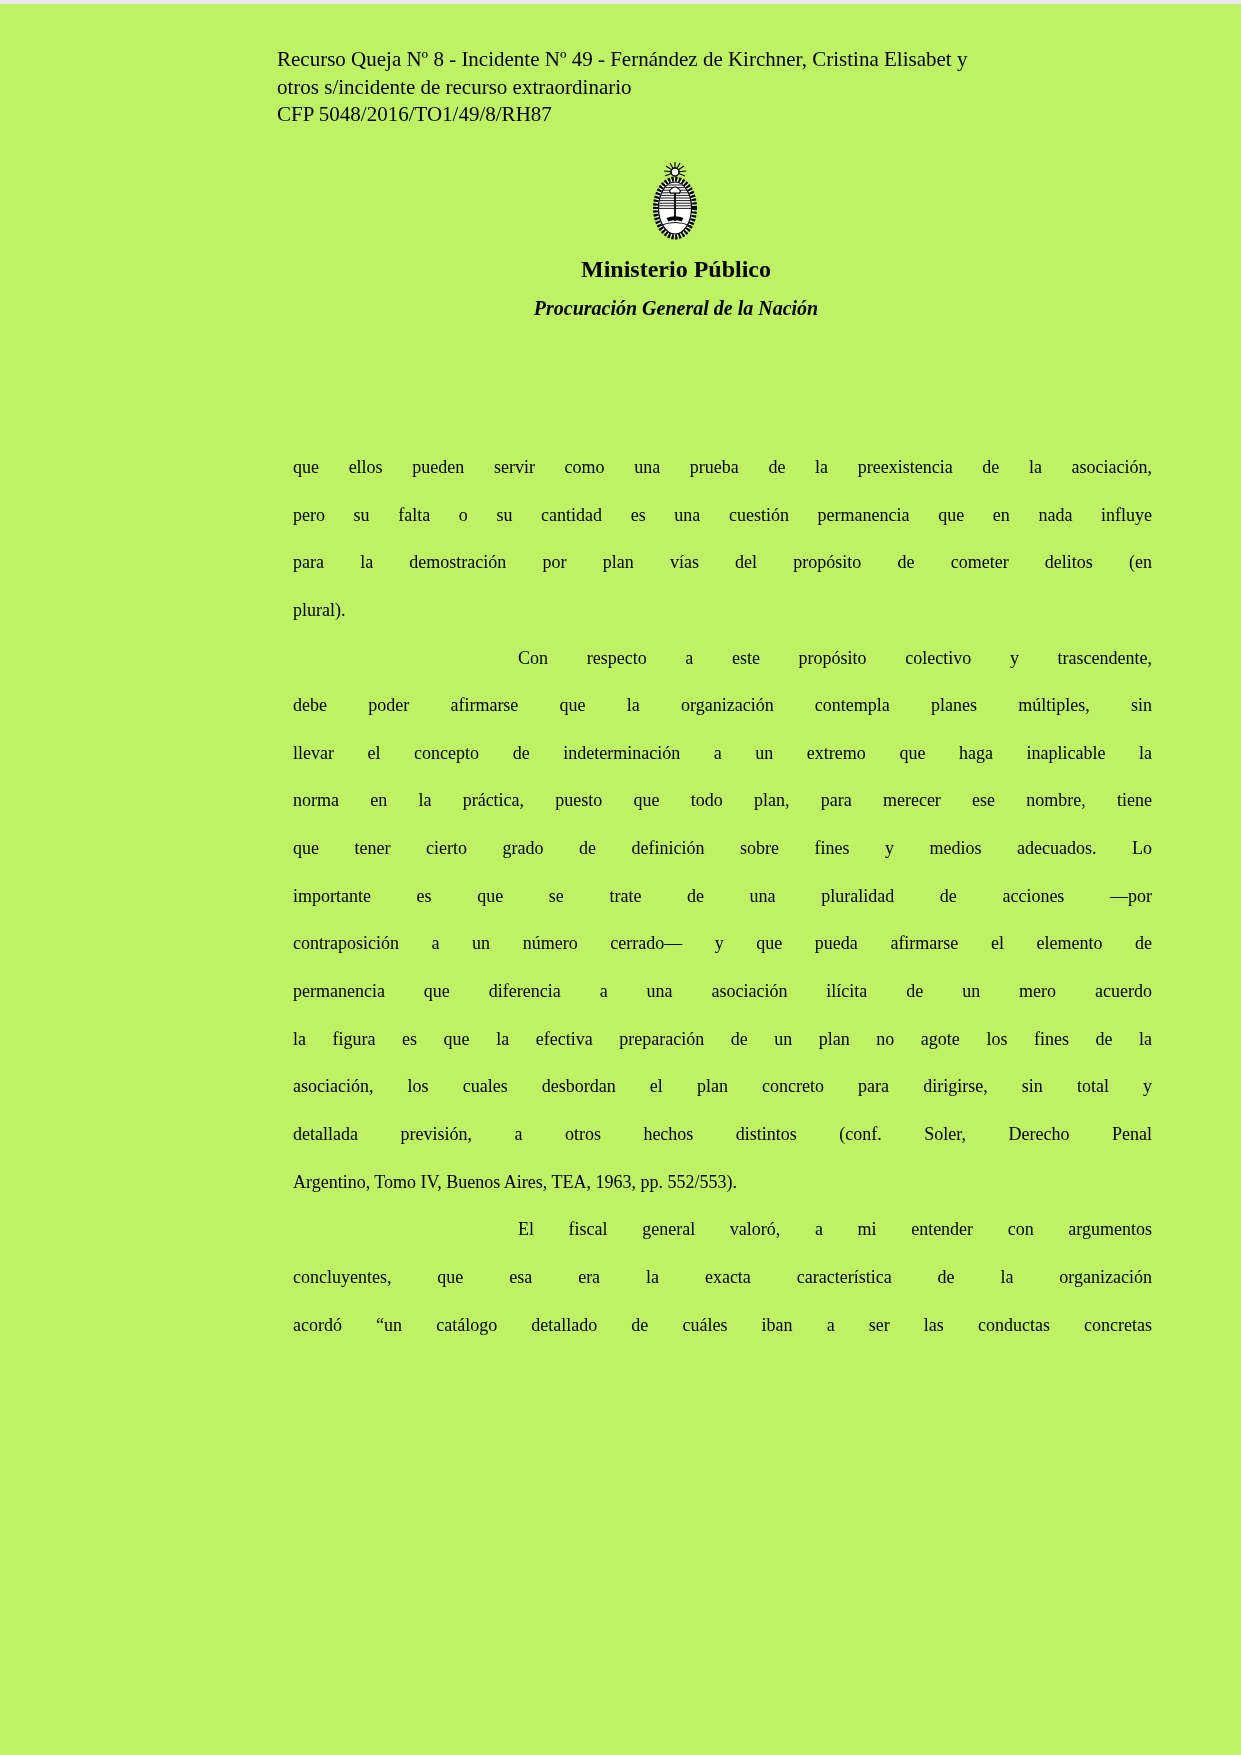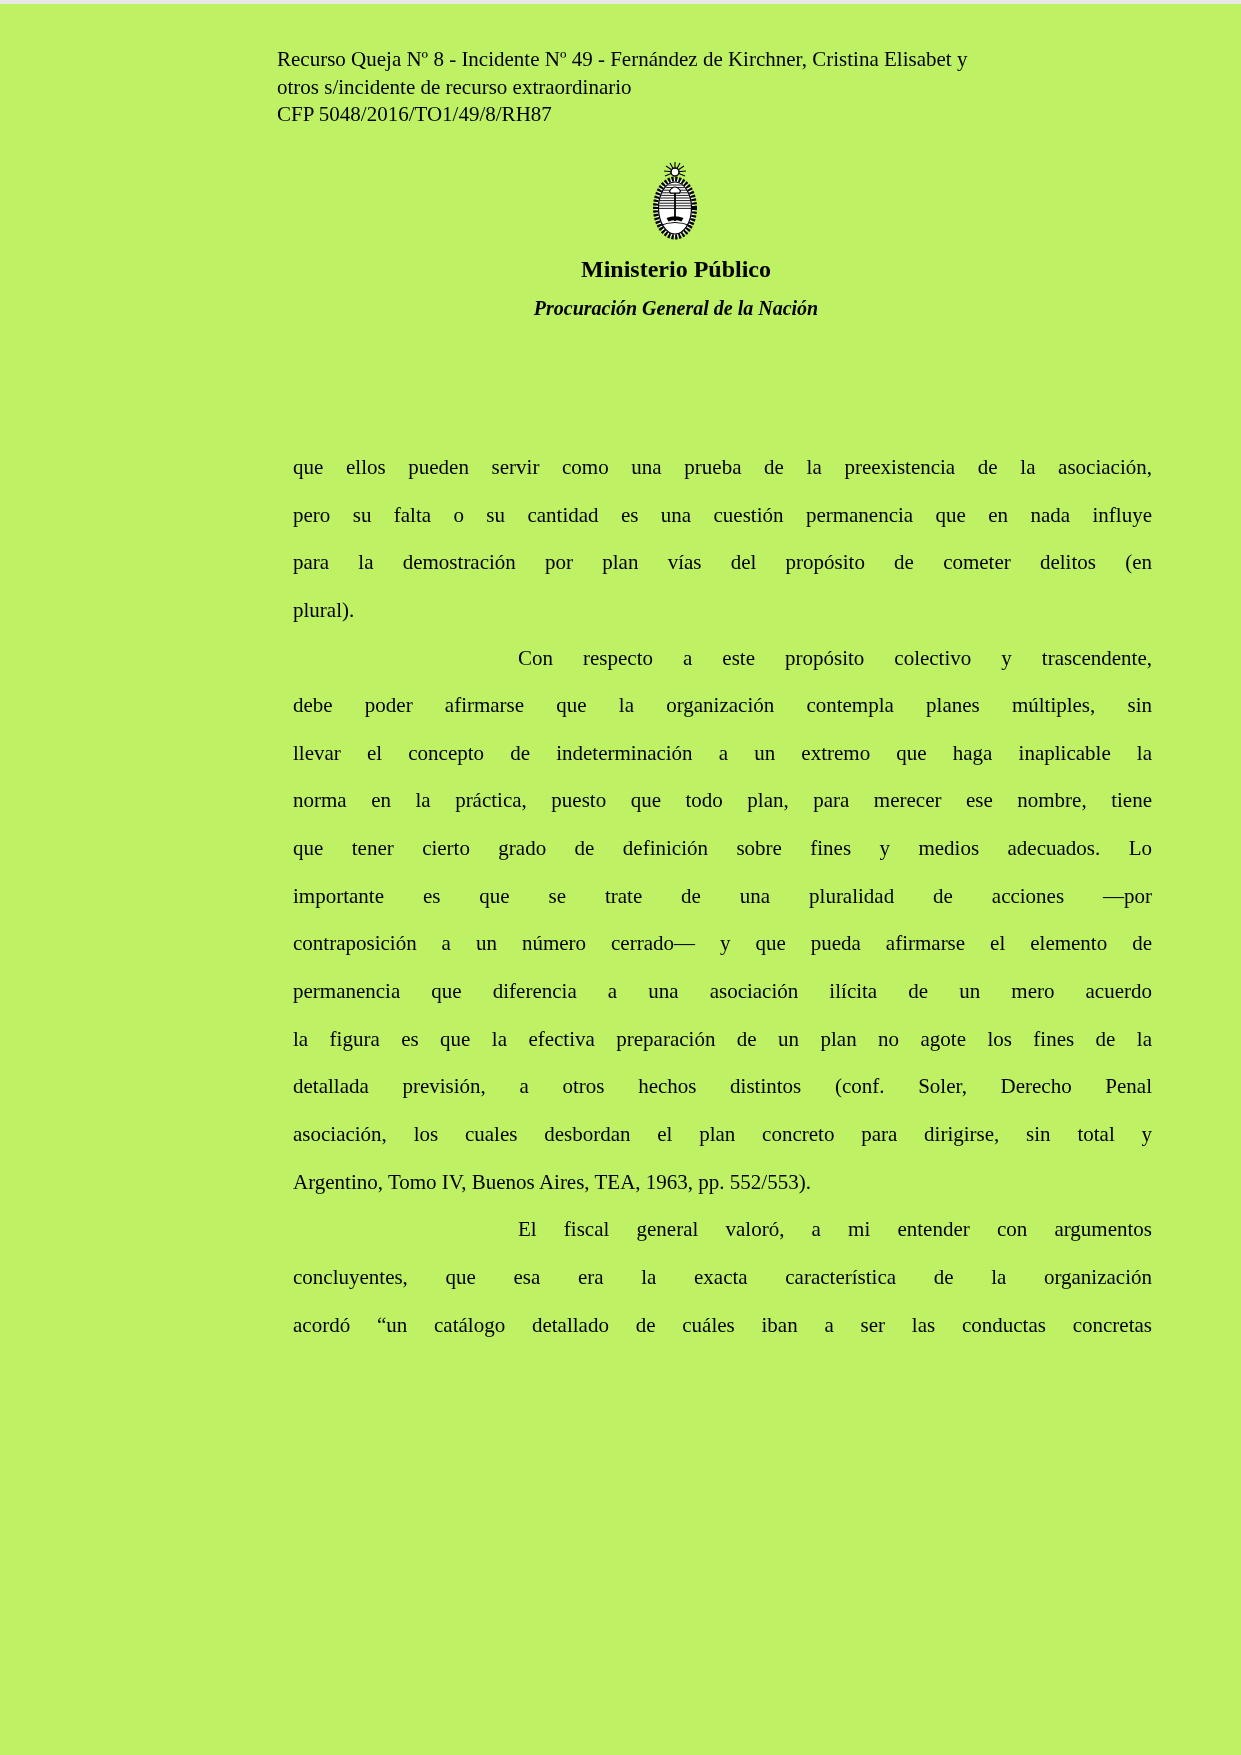--- a/index.html
+++ b/index.html
@@ -47,21 +47,21 @@
     font-size: 20px;
     font-weight: bold;
     font-style: italic;
     white-space: nowrap;
   }
   .doc-body {
     position: absolute;
     left: 293px;
     top: 440px;
     width: 859px;
-    font-size: 21px;
+    font-size: 18px;
   }
   .ln {
     height: 47.65px;
     line-height: 47.65px;
     text-align: justify;
     text-align-last: justify;
     white-space: nowrap;
     overflow: visible;
   }
   .ln-end { text-align-last: left; }
@@ -127,22 +127,22 @@
     <div>
       <div class="ln ln-indent">Con respecto a este propósito colectivo y trascendente,</div>
       <div class="ln">debe poder afirmarse que la organización contempla planes múltiples, sin</div>
       <div class="ln">llevar el concepto de indeterminación a un extremo que haga inaplicable la</div>
       <div class="ln">norma en la práctica, puesto que todo plan, para merecer ese nombre, tiene</div>
       <div class="ln">que tener cierto grado de definición sobre fines y medios adecuados. Lo</div>
       <div class="ln">importante es que se trate de una pluralidad de acciones —por</div>
       <div class="ln">contraposición a un número cerrado— y que pueda afirmarse el elemento de</div>
       <div class="ln">permanencia que diferencia a una asociación ilícita de un mero acuerdo</div>
       <div class="ln">la figura es que la efectiva preparación de un plan no agote los fines de la</div>
+      <div class="ln">asociación, los cuales desbordan el plan concreto para dirigirse, sin total y</div>
       <div class="ln">detallada previsión, a otros hechos distintos (conf. Soler, Derecho Penal</div>
-      <div class="ln">asociación, los cuales desbordan el plan concreto para dirigirse, sin total y</div>
       <div class="ln ln-end">Argentino, Tomo IV, Buenos Aires, TEA, 1963, pp. 552/553).</div>
     </div>
     <div>
       <div class="ln ln-indent">El fiscal general valoró, a mi entender con argumentos</div>
       <div class="ln">concluyentes, que esa era la exacta característica de la organización</div>
       <div class="ln">acordó “un catálogo detallado de cuáles iban a ser las conductas concretas</div>
     </div>
   </div>
 
 </div>

